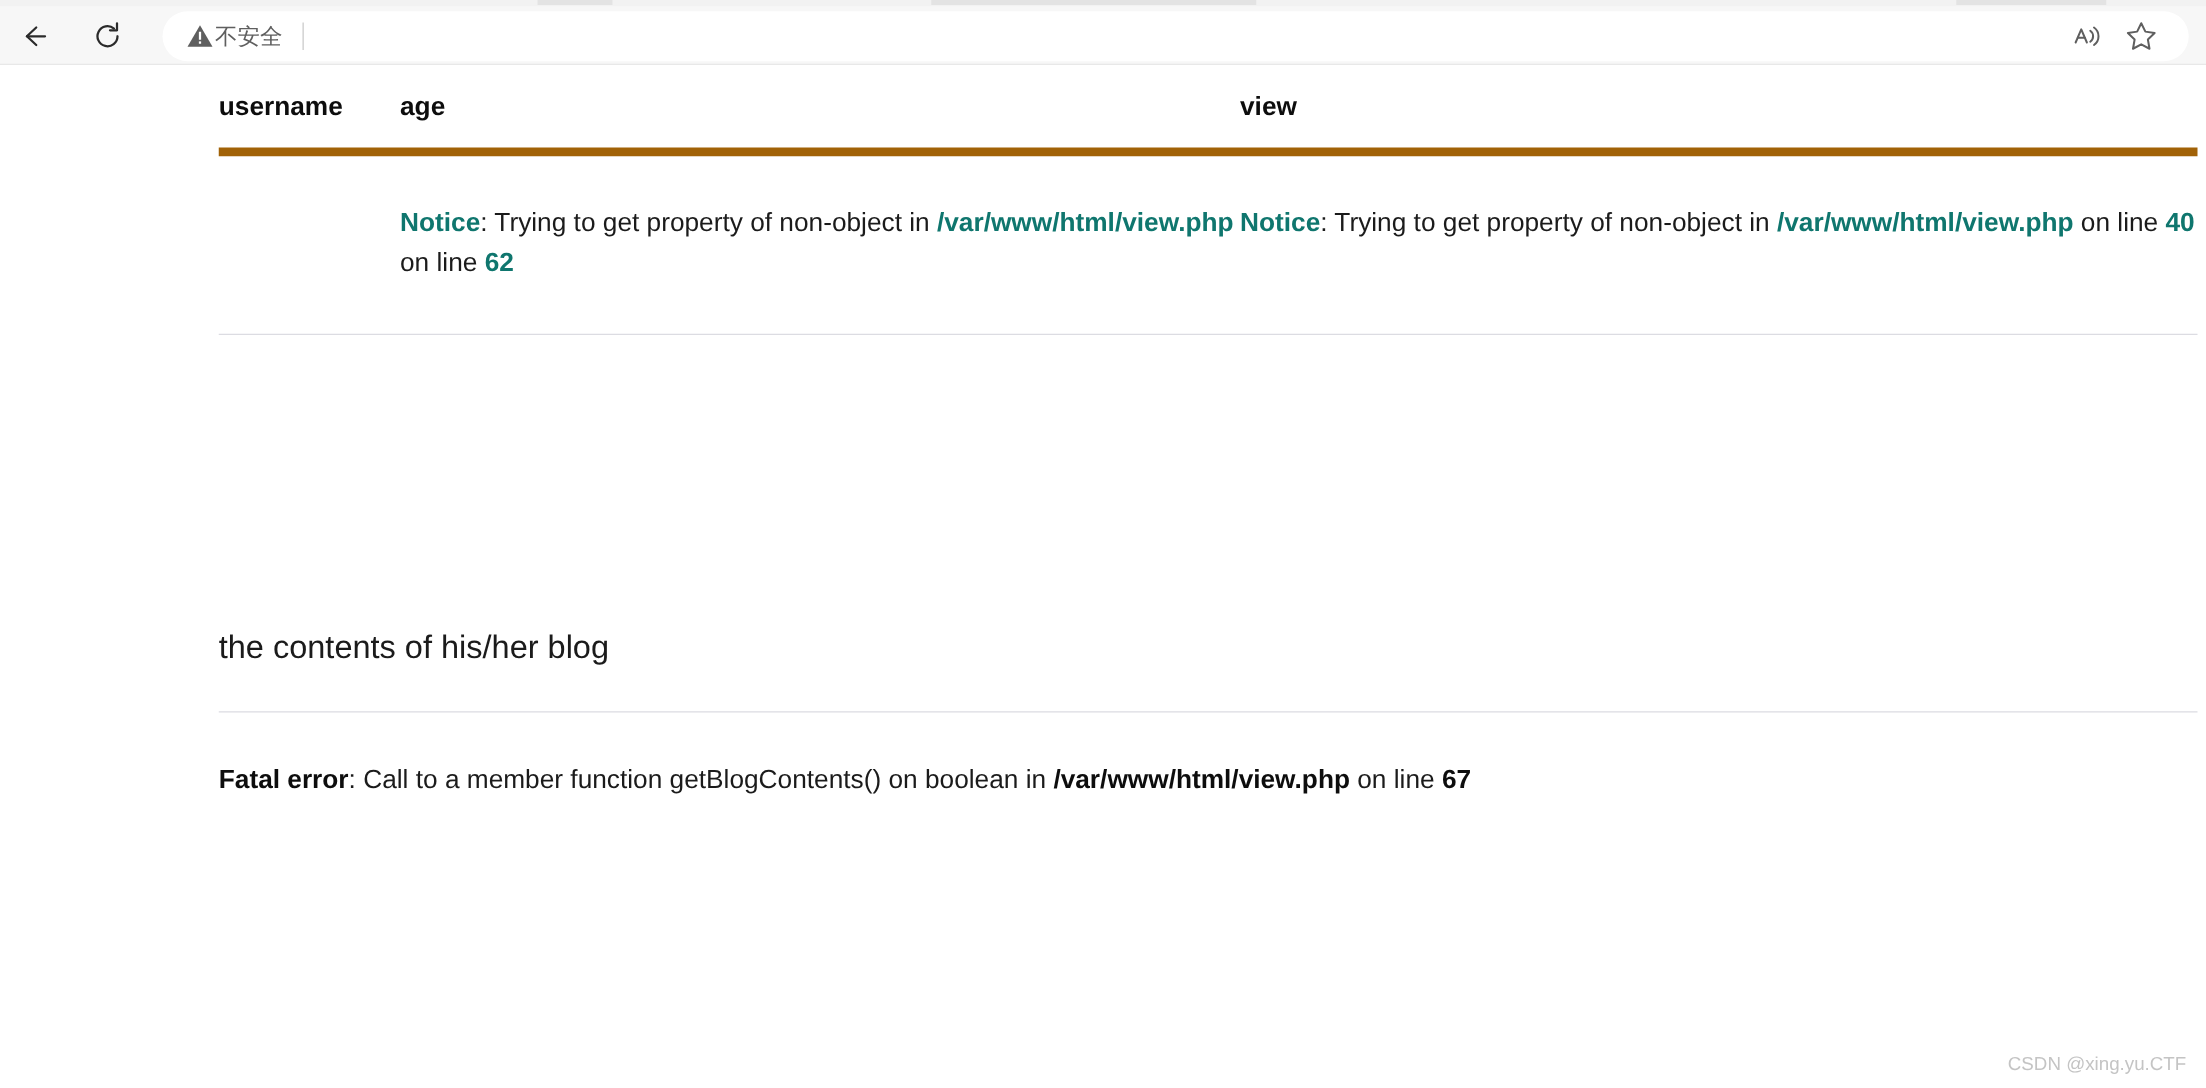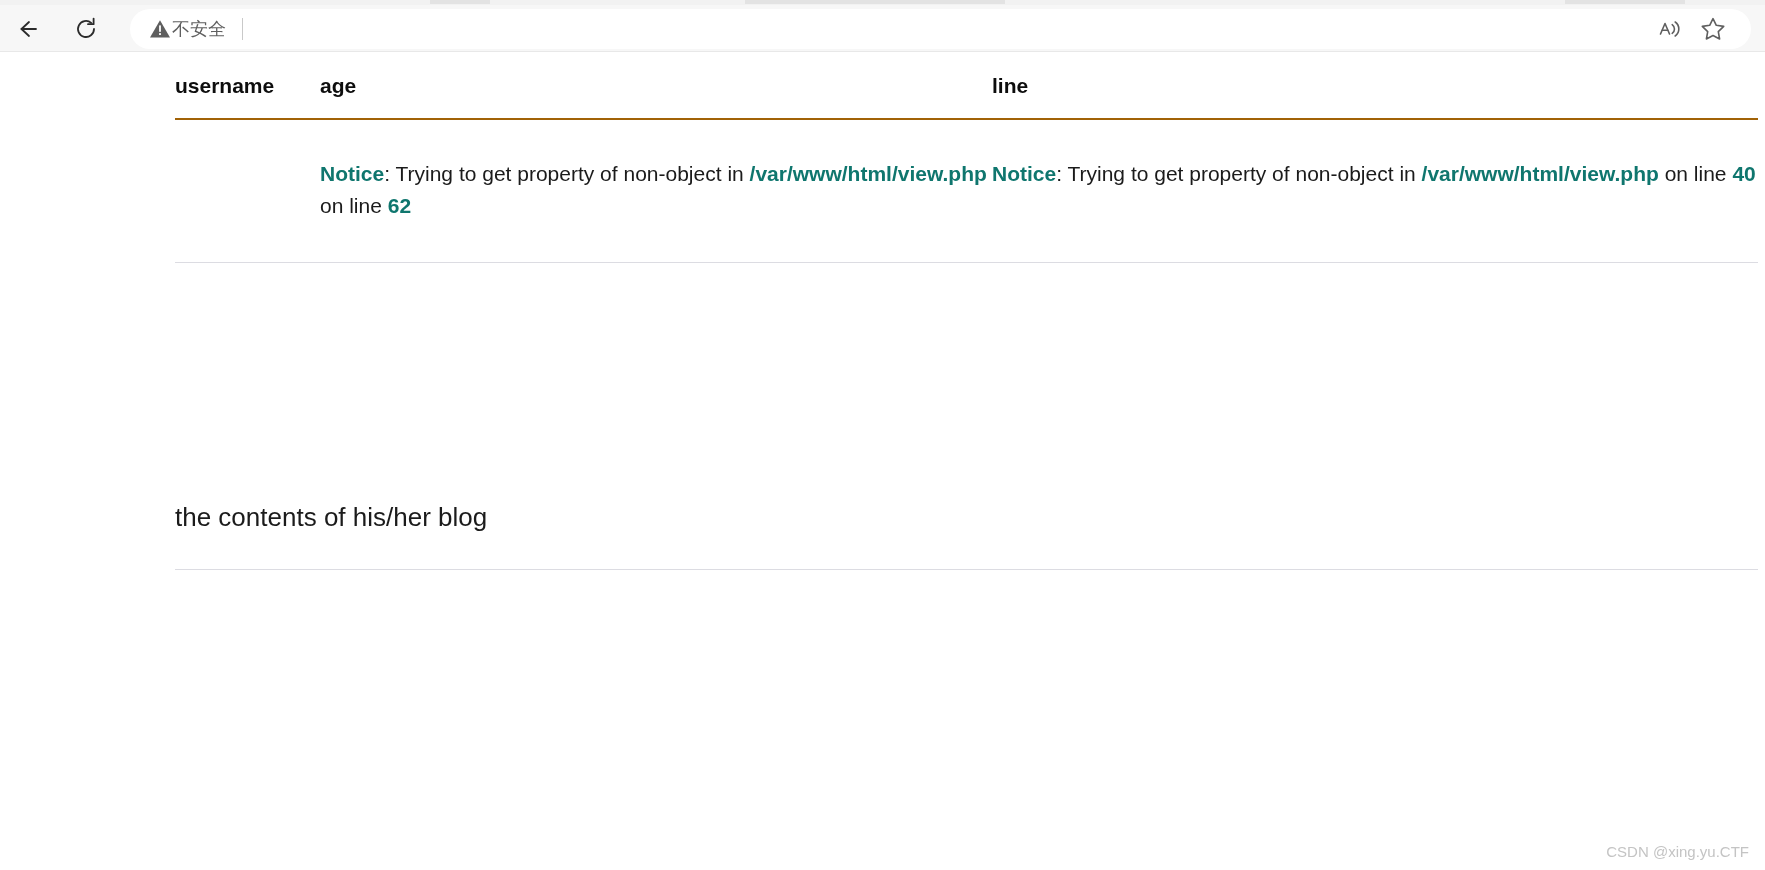--- a/index.html
+++ b/index.html
@@ -120,21 +120,21 @@
     margin-left: 175px;
     border-collapse: collapse;
     table-layout: fixed;
   }
   #results-table th {
     text-align: left;
     font-size: 21px;
     font-weight: bold;
     color: #0d0d0d;
     padding: 22px 0 20px 0;
-    border-bottom: 2px solid #a16207;
+    border-bottom: 7px solid #a16207;
   }
   #results-table td {
     font-size: 21px;
     color: #1b1b1b;
     vertical-align: top;
     padding: 38px 0 40px 0;
     border-bottom: 1px solid #dcdce2;
     line-height: 1.53;
   }
   .col-username { width: 145px; }
@@ -240,36 +240,37 @@
   </div>
 </div>
 
 <div id="page-body">
 
   <table id="results-table">
     <thead>
       <tr>
         <th class="col-username">username</th>
         <th class="col-age">age</th>
-        <th class="col-blog">line</th>
+        <th class="col-blog">view</th>
       </tr>
     </thead>
     <tbody>
       <tr>
         <td class="col-username"></td>
         <td class="col-age">
           <span class="notice-text"><b>Notice</b><span>: Trying to get property of non-object in </span><b>/var/www/html/view.php</b><span> on line </span><b>62</b></span>
         </td>
         <td class="col-blog">
           <span class="notice-text"><b>Notice</b><span>: Trying to get property of non-object in </span><b>/var/www/html/view.php</b><span> on line </span><b>40</b></span>
         </td>
       </tr>
     </tbody>
   </table>
 
   <div id="blog-contents-text">the contents of his/her blog</div>
 
   <div id="content-divider"></div>
 
+  <div id="fatal-error-text"><b>Fatal error</b><span>: Call to a member function getBlogContents() on boolean in </span><b>/var/www/html/view.php</b><span> on line </span><b>67</b></div>
 
   <div id="watermark">CSDN @xing.yu.CTF</div>
 
 </div>
 
 </body></html>

